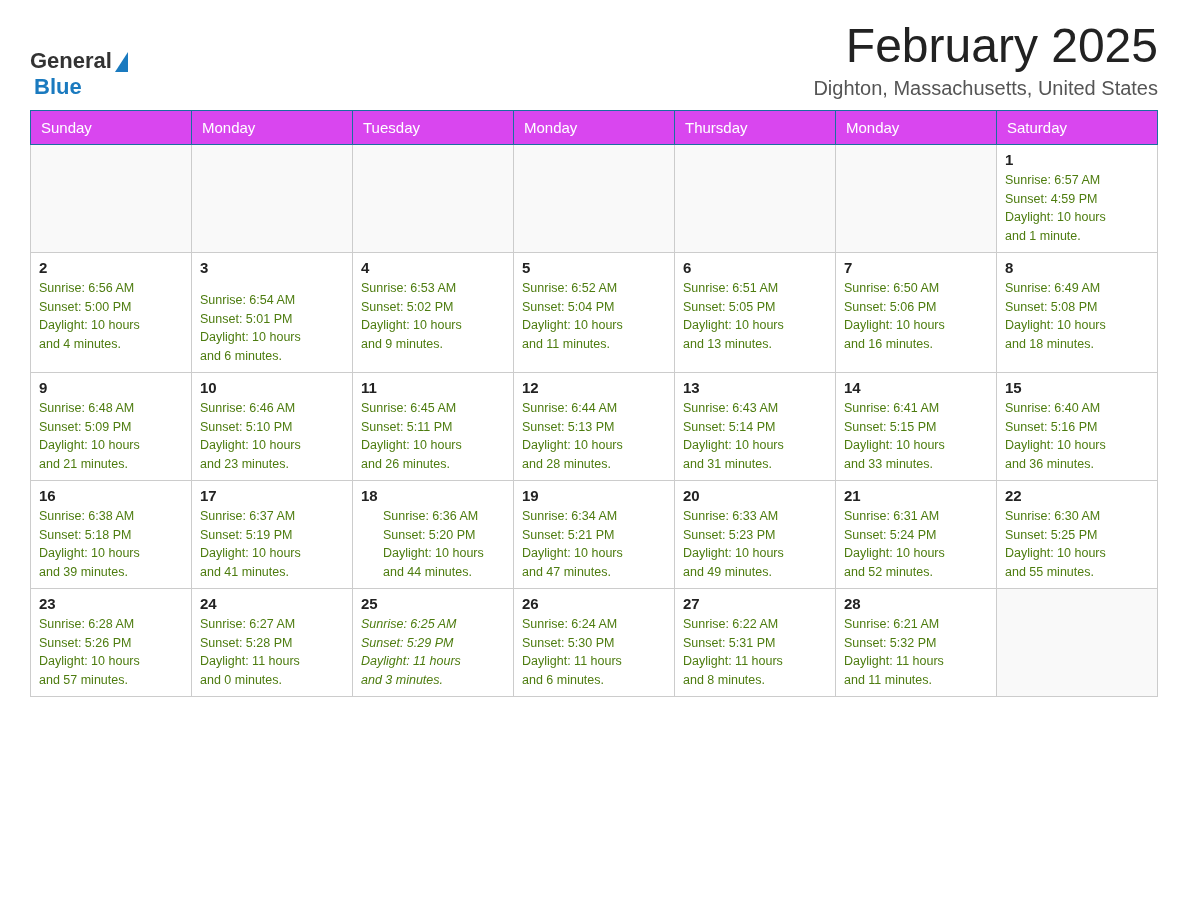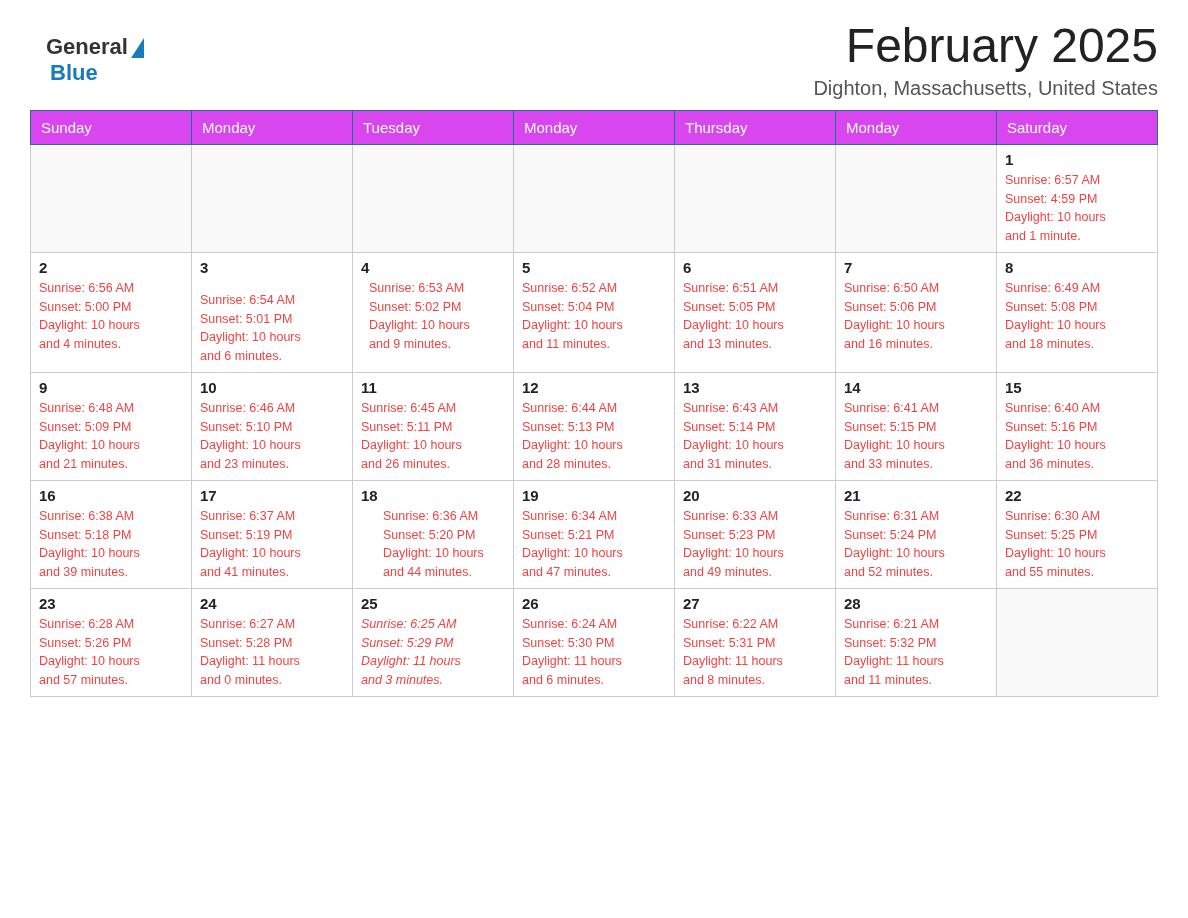--- a/index.html
+++ b/index.html
@@ -5,23 +5,22 @@
     * { box-sizing: border-box; margin: 0; padding: 0; }
     body {
       font-family: Arial, sans-serif;
       background: #fff;
       padding: 20px 30px;
       color: #222;
     }
     .header {
       display: flex;
       justify-content: space-between;
-      align-items: center;
+      align-items: flex-end;
       margin-bottom: 10px;
-      margin-left: 16px;
     }
     .logo-text-general {
       font-size: 22px;
       font-weight: bold;
       color: #333;
     }
     .logo-text-blue {
       font-size: 22px;
       font-weight: bold;
       color: #1a7abf;
@@ -67,21 +66,21 @@
       background: #f9f9f9;
     }
     .day-number {
       font-size: 15px;
       font-weight: bold;
       color: #222;
       margin-bottom: 3px;
     }
     .day-info {
       font-size: 12.5px;
-      color: #ef4444;
+      color: #4d7c0f;
       line-height: 1.5;
     }
     .logo-wrapper {
       display: flex;
       flex-direction: column;
       align-items: flex-start;
     }
     .logo-row {
       display: flex;
       align-items: center;
@@ -144,21 +143,21 @@
         </td>
         <td>
           <div class="day-number">3</div>
           <div class="day-info" style="white-space: pre-line; margin-top: 15px;">Sunrise: 6:54 AM
 Sunset: 5:01 PM
 Daylight: 10 hours
 and 6 minutes.</div>
         </td>
         <td>
           <div class="day-number">4</div>
-          <div class="day-info" style="white-space: pre-line; margin-left: 8px;">Sunrise: 6:53 AM
+          <div class="day-info" style="white-space: pre-line;">Sunrise: 6:53 AM
 Sunset: 5:02 PM
 Daylight: 10 hours
 and 9 minutes.</div>
         </td>
         <td>
           <div class="day-number">5</div>
           <div class="day-info" style="white-space: pre-line;">Sunrise: 6:52 AM
 Sunset: 5:04 PM
 Daylight: 10 hours
 and 11 minutes.</div>

